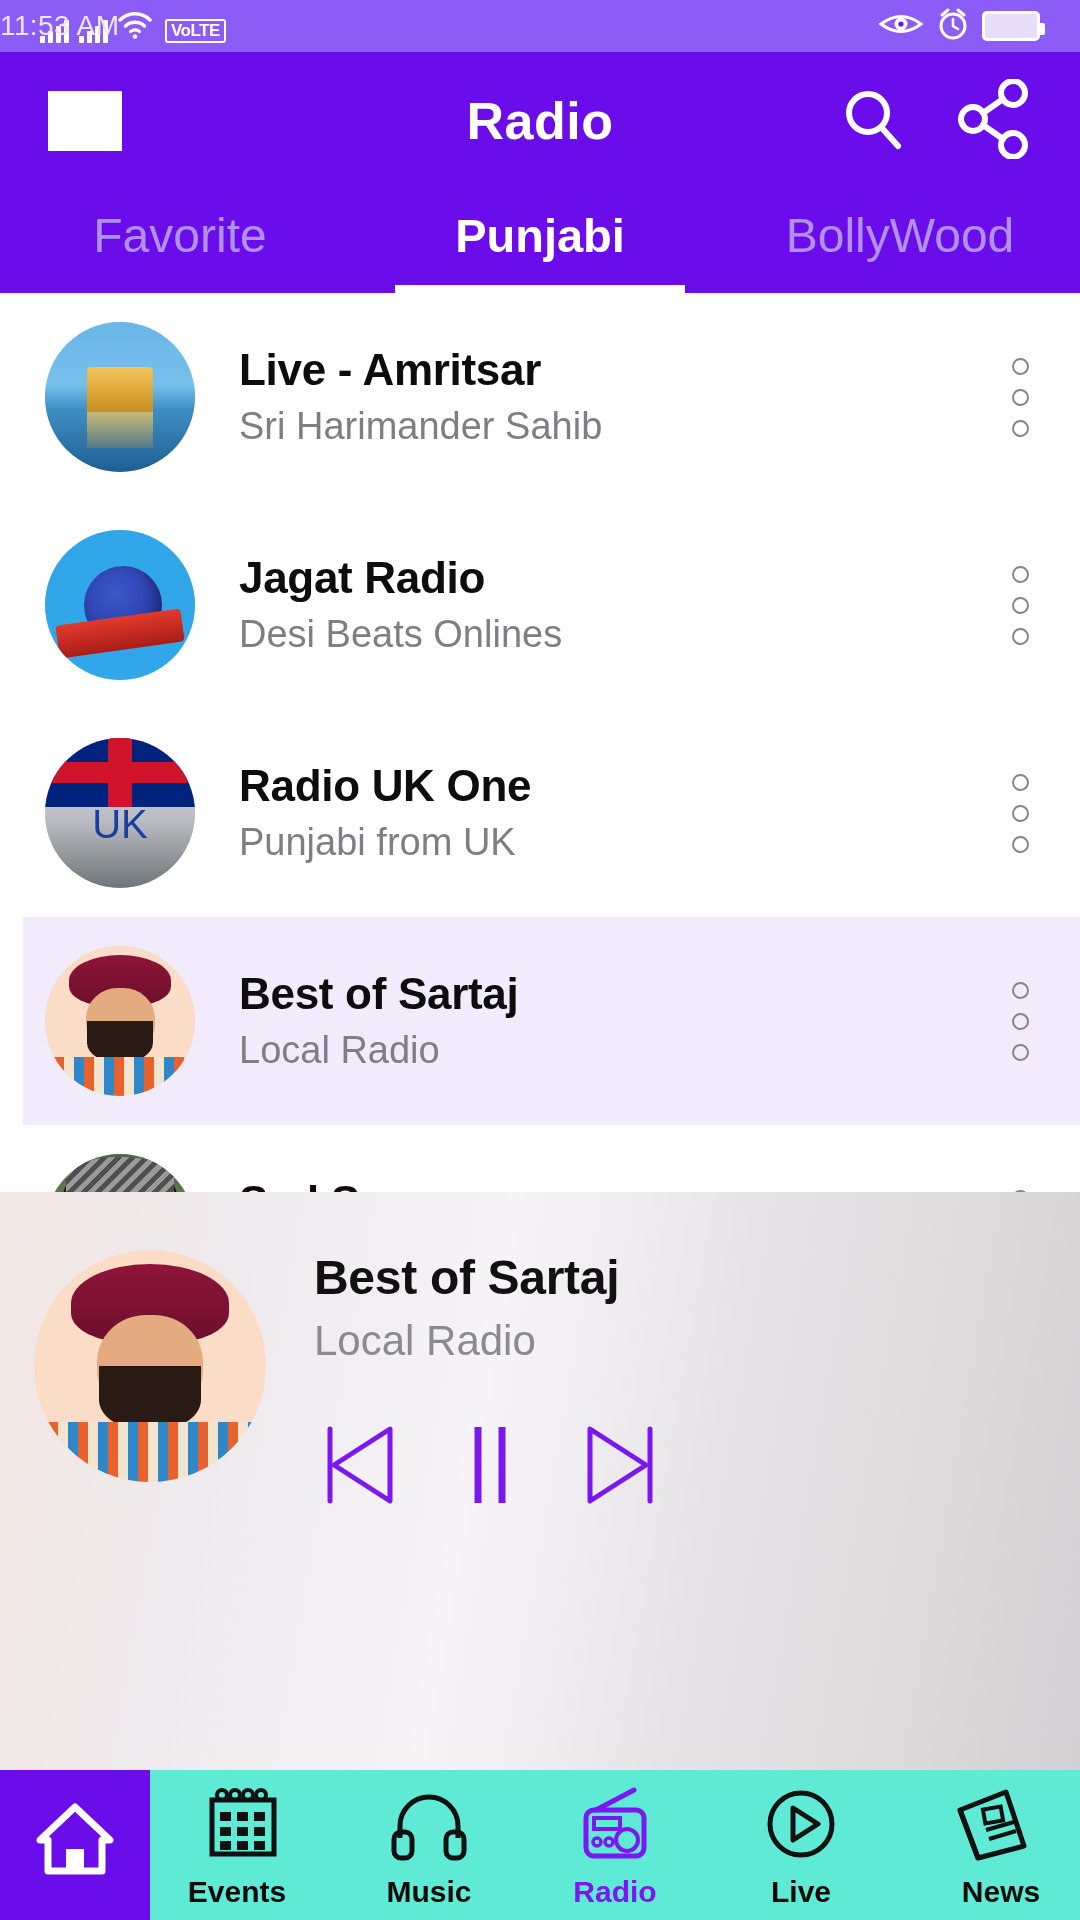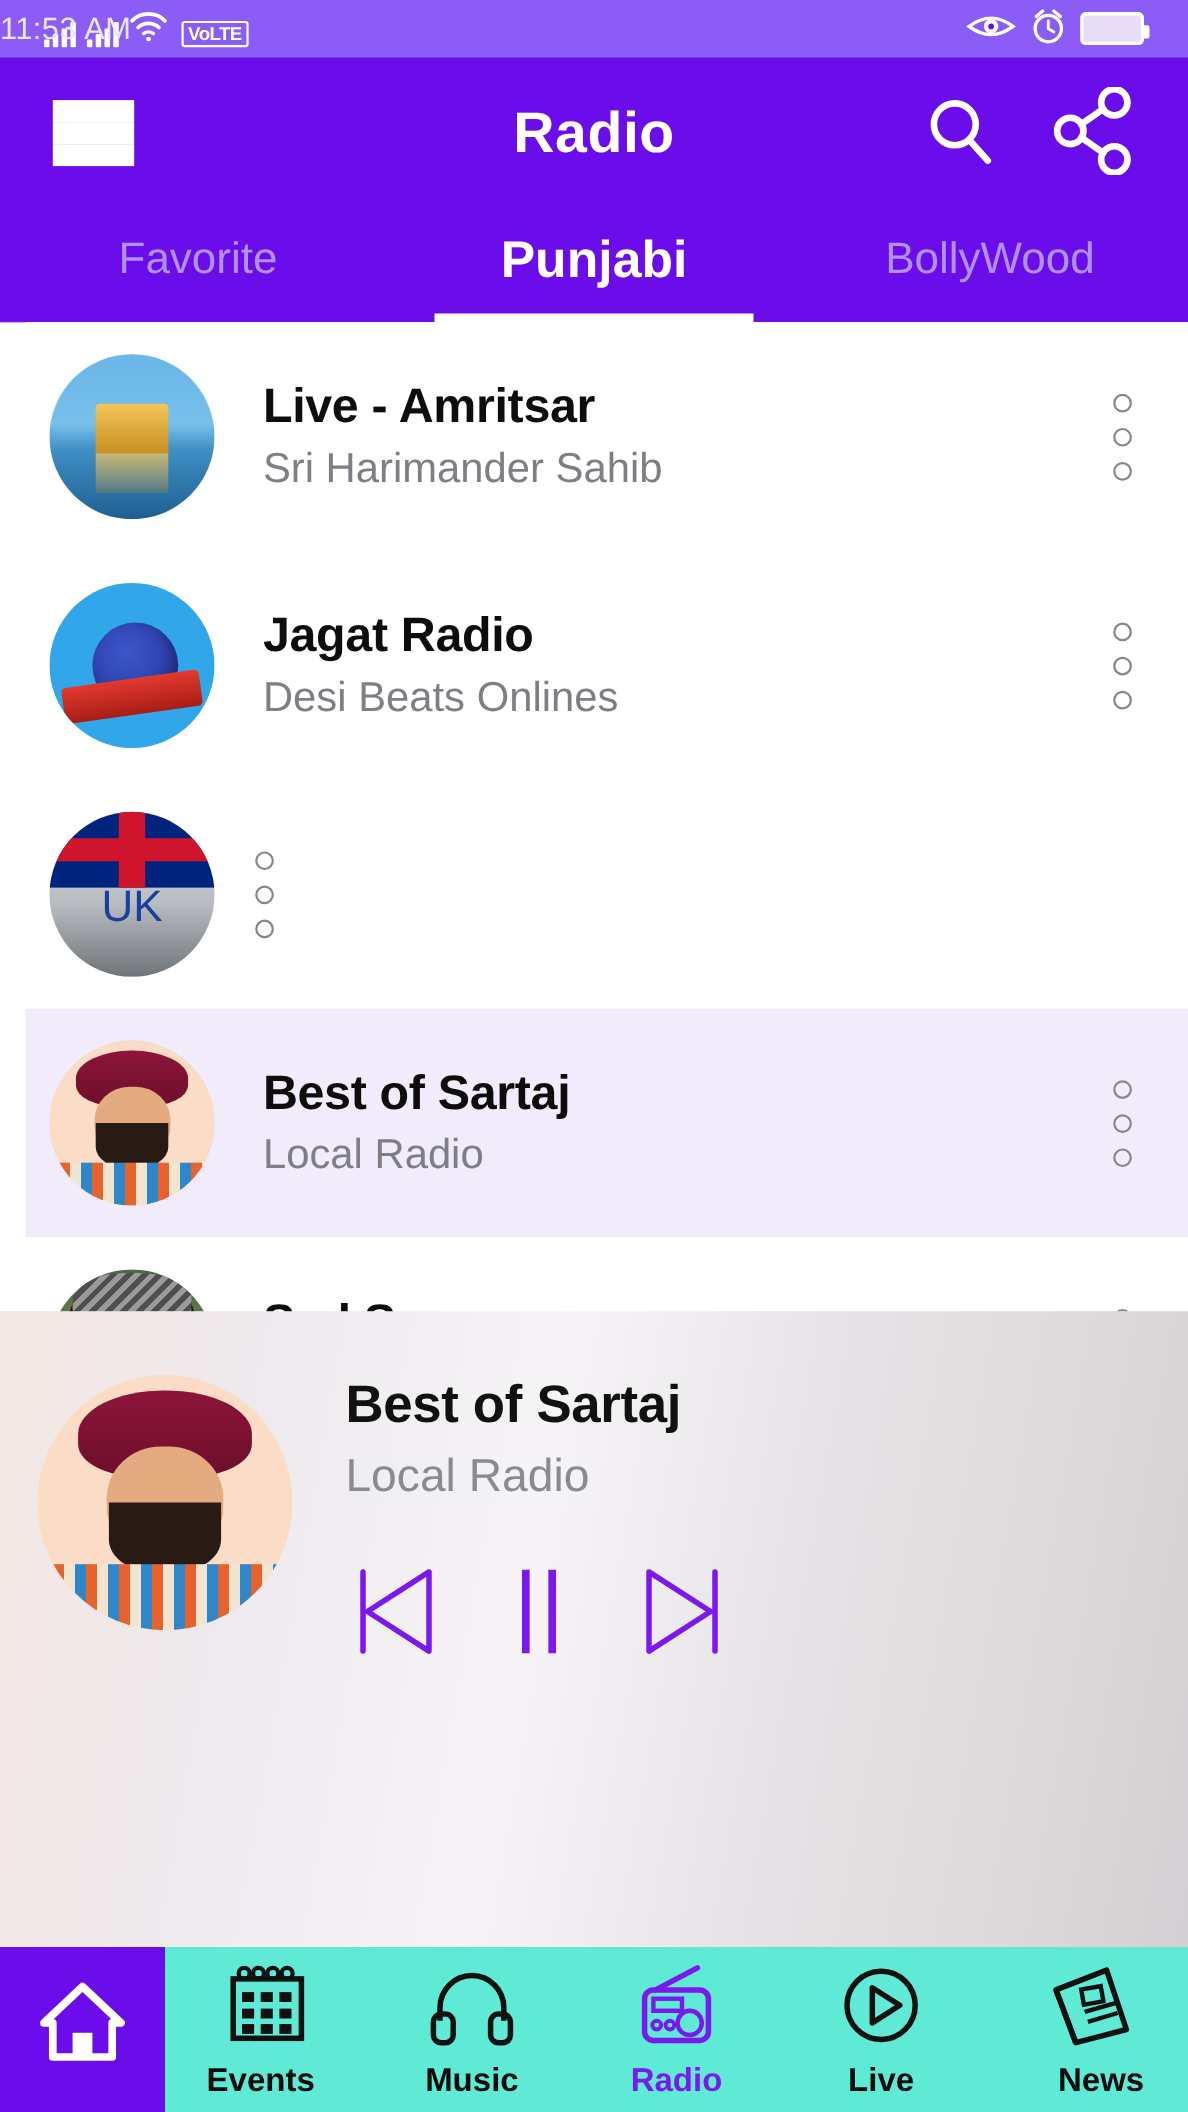--- a/index.html
+++ b/index.html
@@ -57,21 +57,21 @@
   }
   .appbar-actions { margin-left:auto; display:flex; align-items:center; gap:52px; z-index:2; }
 
   
   .tabs {
     position:absolute; top:190px; left:0; width:1080px; height:103px;
     background:#6a0dea; display:flex;
   }
   .tab {
     flex:1; display:flex; align-items:center; justify-content:center;
-    font-size:40px; color:#b191f0; position:relative; padding-bottom:12px;
+    font-size:48px; color:#b191f0; position:relative; padding-bottom:12px;
   }
   .tab.active { color:#fff; font-weight:bold; font-size:47px; }
   .tab.active:after {
     content:""; position:absolute; bottom:0; left:50%; transform:translateX(-50%);
     width:290px; height:8px; background:#fff;
   }
 
   
   .list { position:absolute; top:293px; left:0; width:1080px; height:1200px; background:#fff;margin-left:23px; }
   .row {
@@ -337,20 +337,24 @@
         </div>
     </div>
 
     <div class="row">
       <div class="thumb">
         <div class="art art-uk">
             <div class="cross-v"></div>
             <div class="cross-h"></div>
             <div class="uklabel">UK</div>
           </div>
+      </div>
+      <div class="row-text">
+        <div class="row-title">Radio UK One</div>
+        <div class="row-sub">Punjabi from  UK</div>
       </div>
       <div class="kebab">
           <span></span>
           <span></span>
           <span></span>
         </div>
     </div>
 
     <div class="row selected">
       <div class="thumb">

